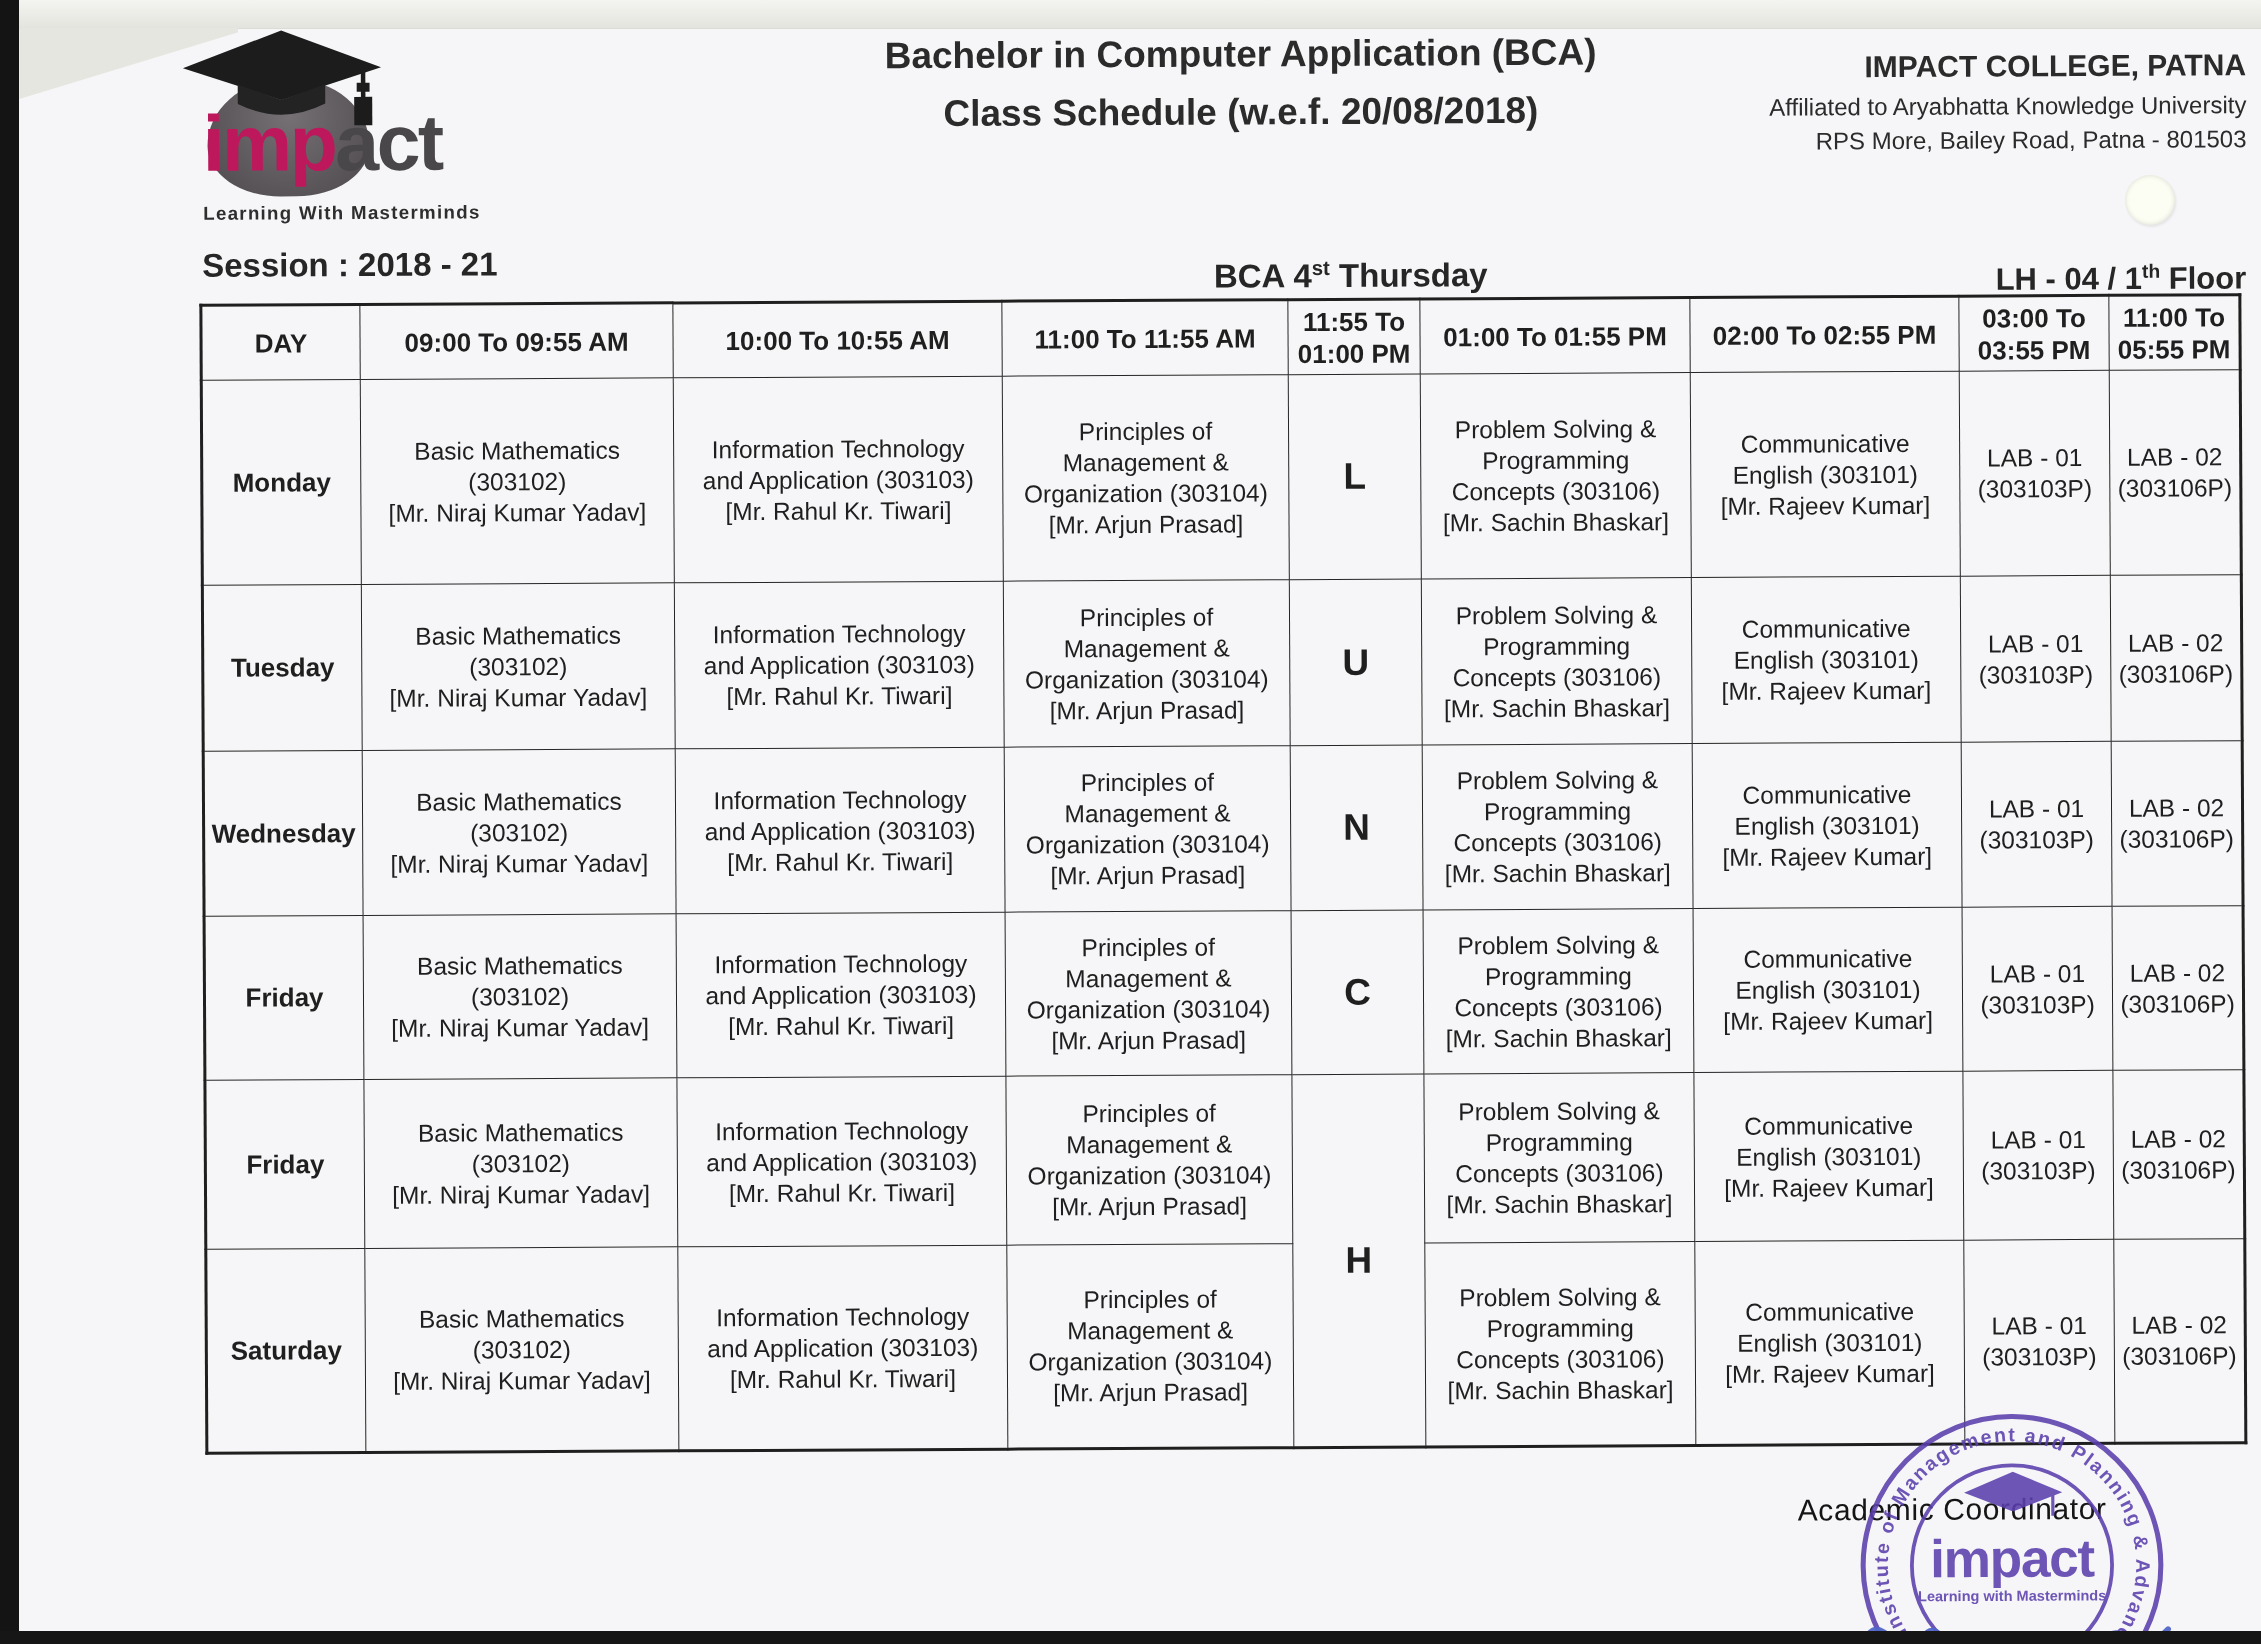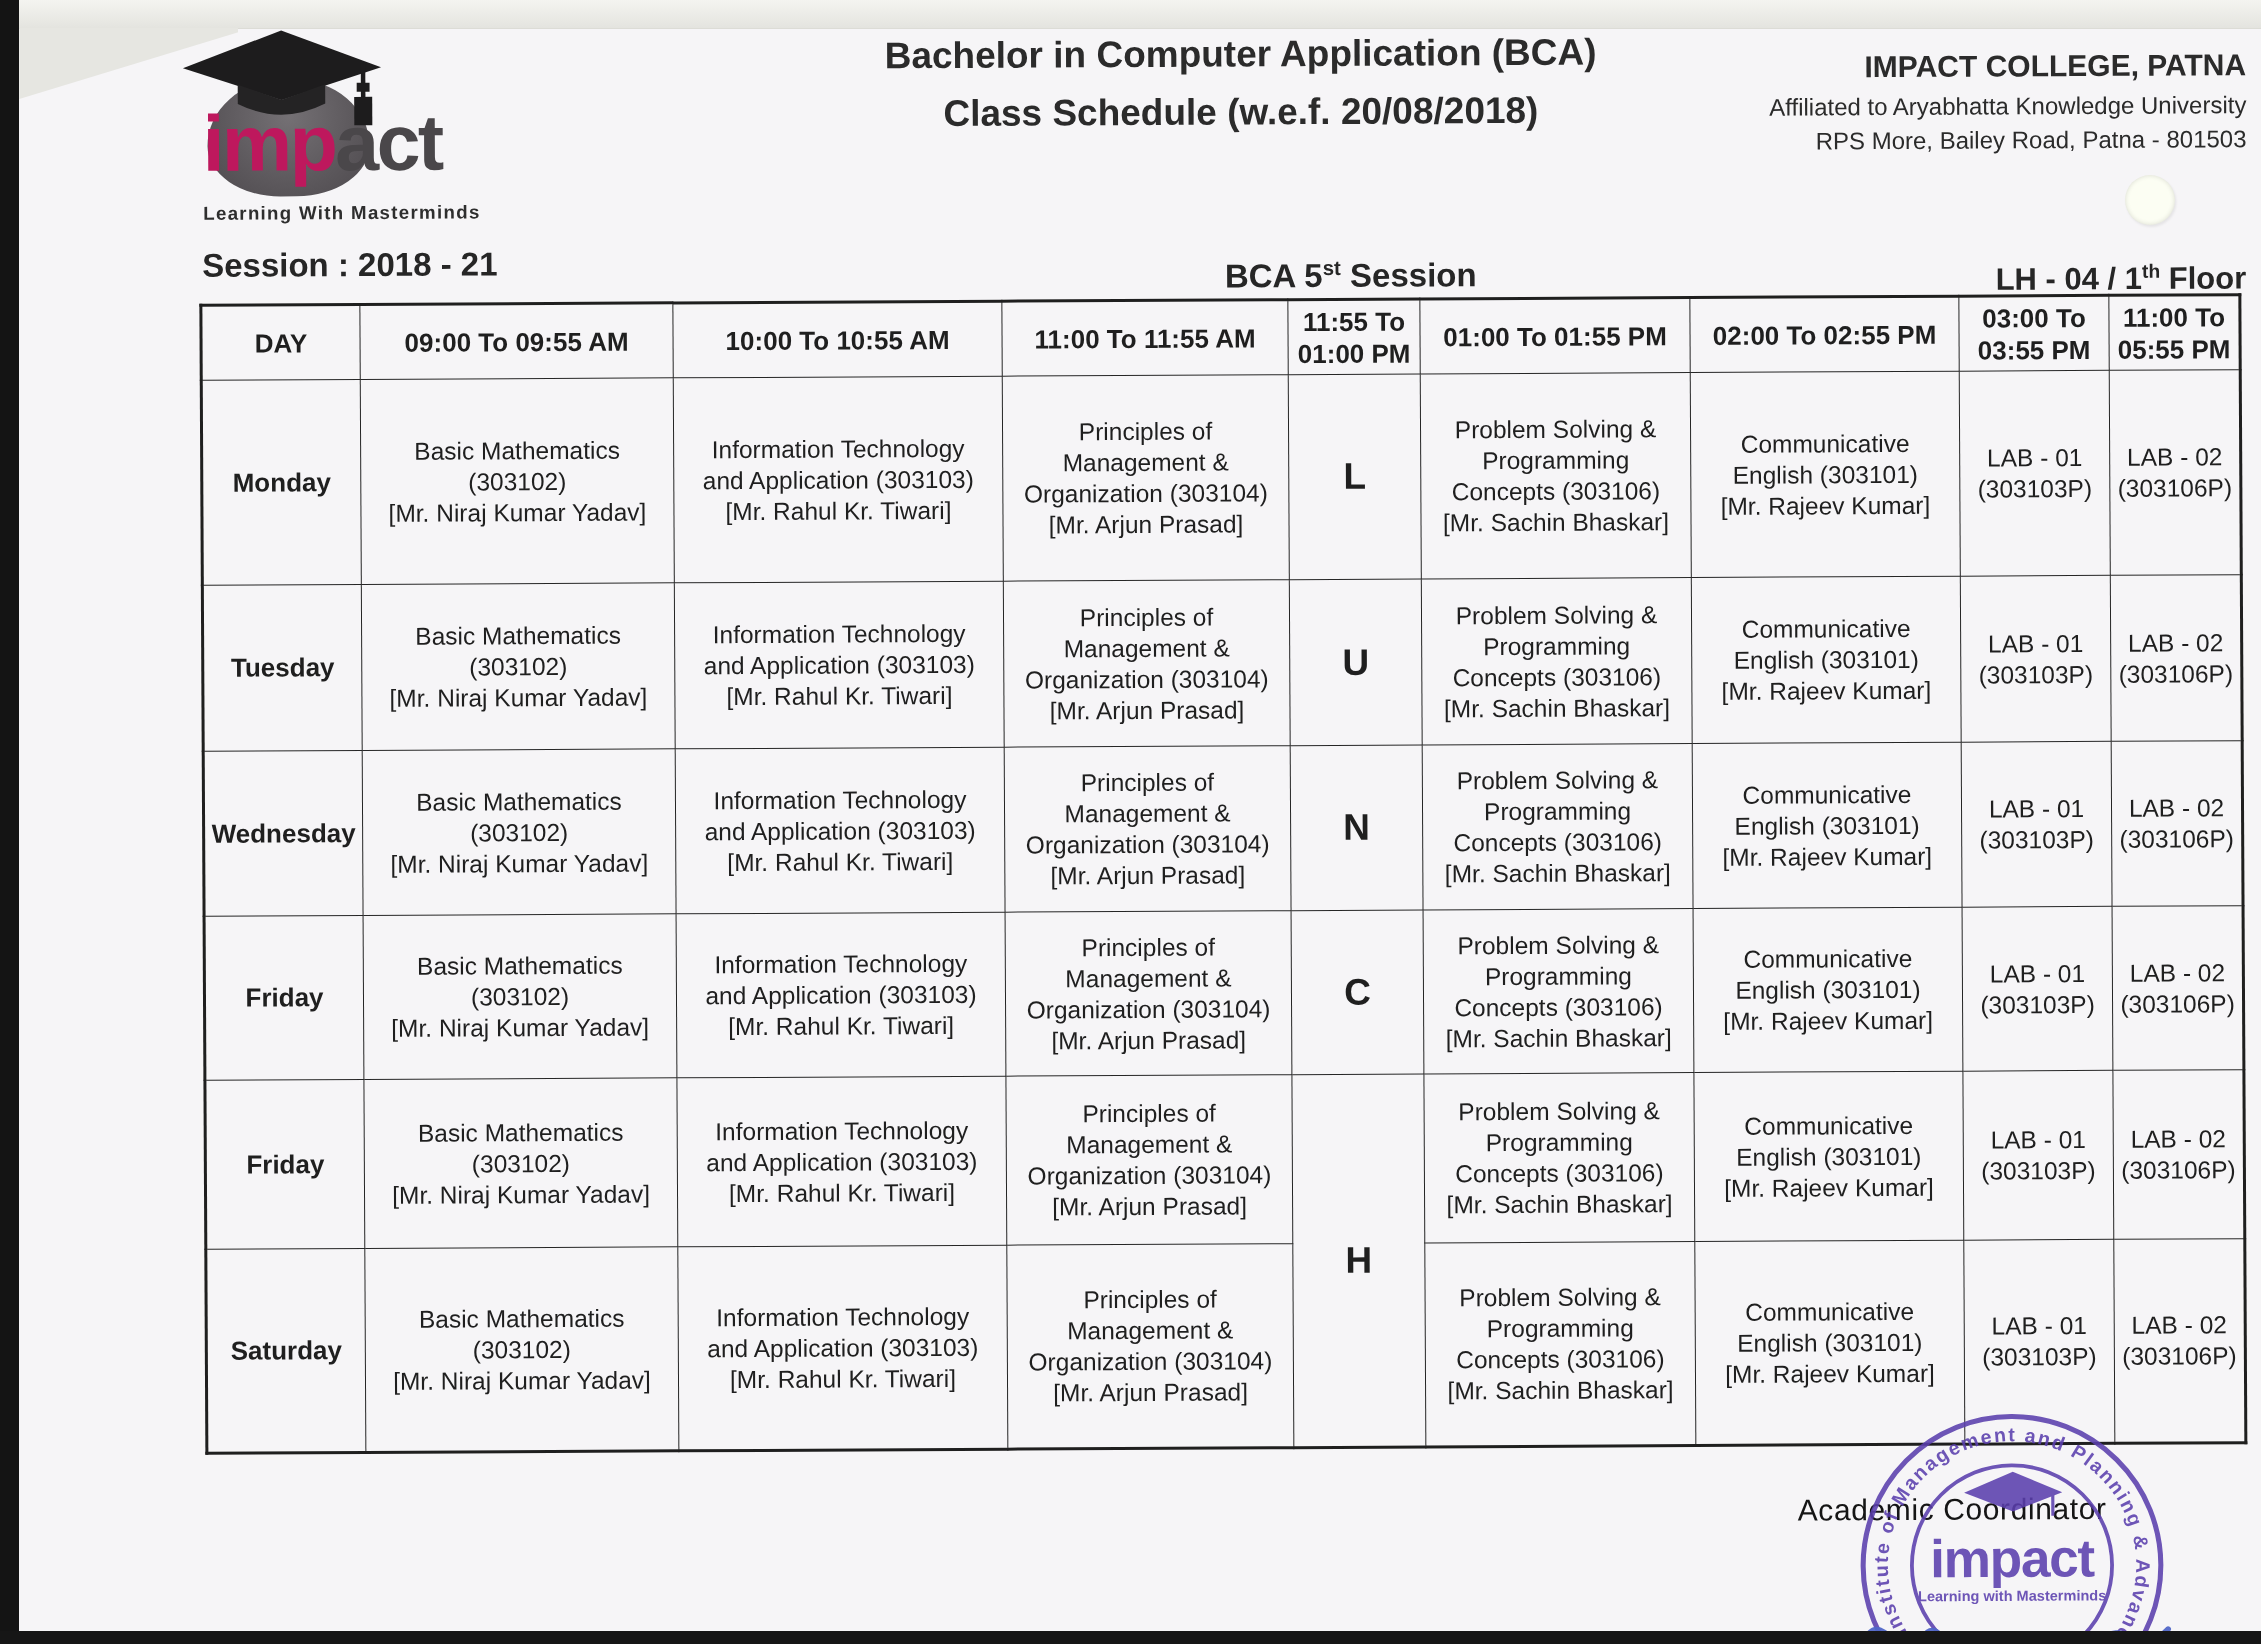--- a/index.html
+++ b/index.html
@@ -76,21 +76,21 @@
       <div class="title-line2">Class Schedule (w.e.f. 20/08/2018)</div>
     </div>
 
     <div class="college-block">
       <div class="college-name">IMPACT COLLEGE, PATNA</div>
       <div class="college-affiliation">Affiliated to Aryabhatta Knowledge University</div>
       <div class="college-address">RPS More, Bailey Road, Patna - 801503</div>
     </div>
 
     <div class="session">Session : 2018 - 21</div>
-    <div class="semester"><span>BCA 5</span><sup>st</sup><span> Session</span></div>
+    <div class="semester"><span>BCA 4</span><sup>st</sup><span> Thursday</span></div>
     <div class="room"><span>LH - 04 / 1</span><sup>th</sup><span> Floor</span></div>
 
     <table class="schedule" id="schedule-table">
         <colgroup>
           <col style="width: 159px;">
           <col style="width: 313px;">
           <col style="width: 329px;">
           <col style="width: 286px;">
           <col style="width: 132px;">
           <col style="width: 270px;">

